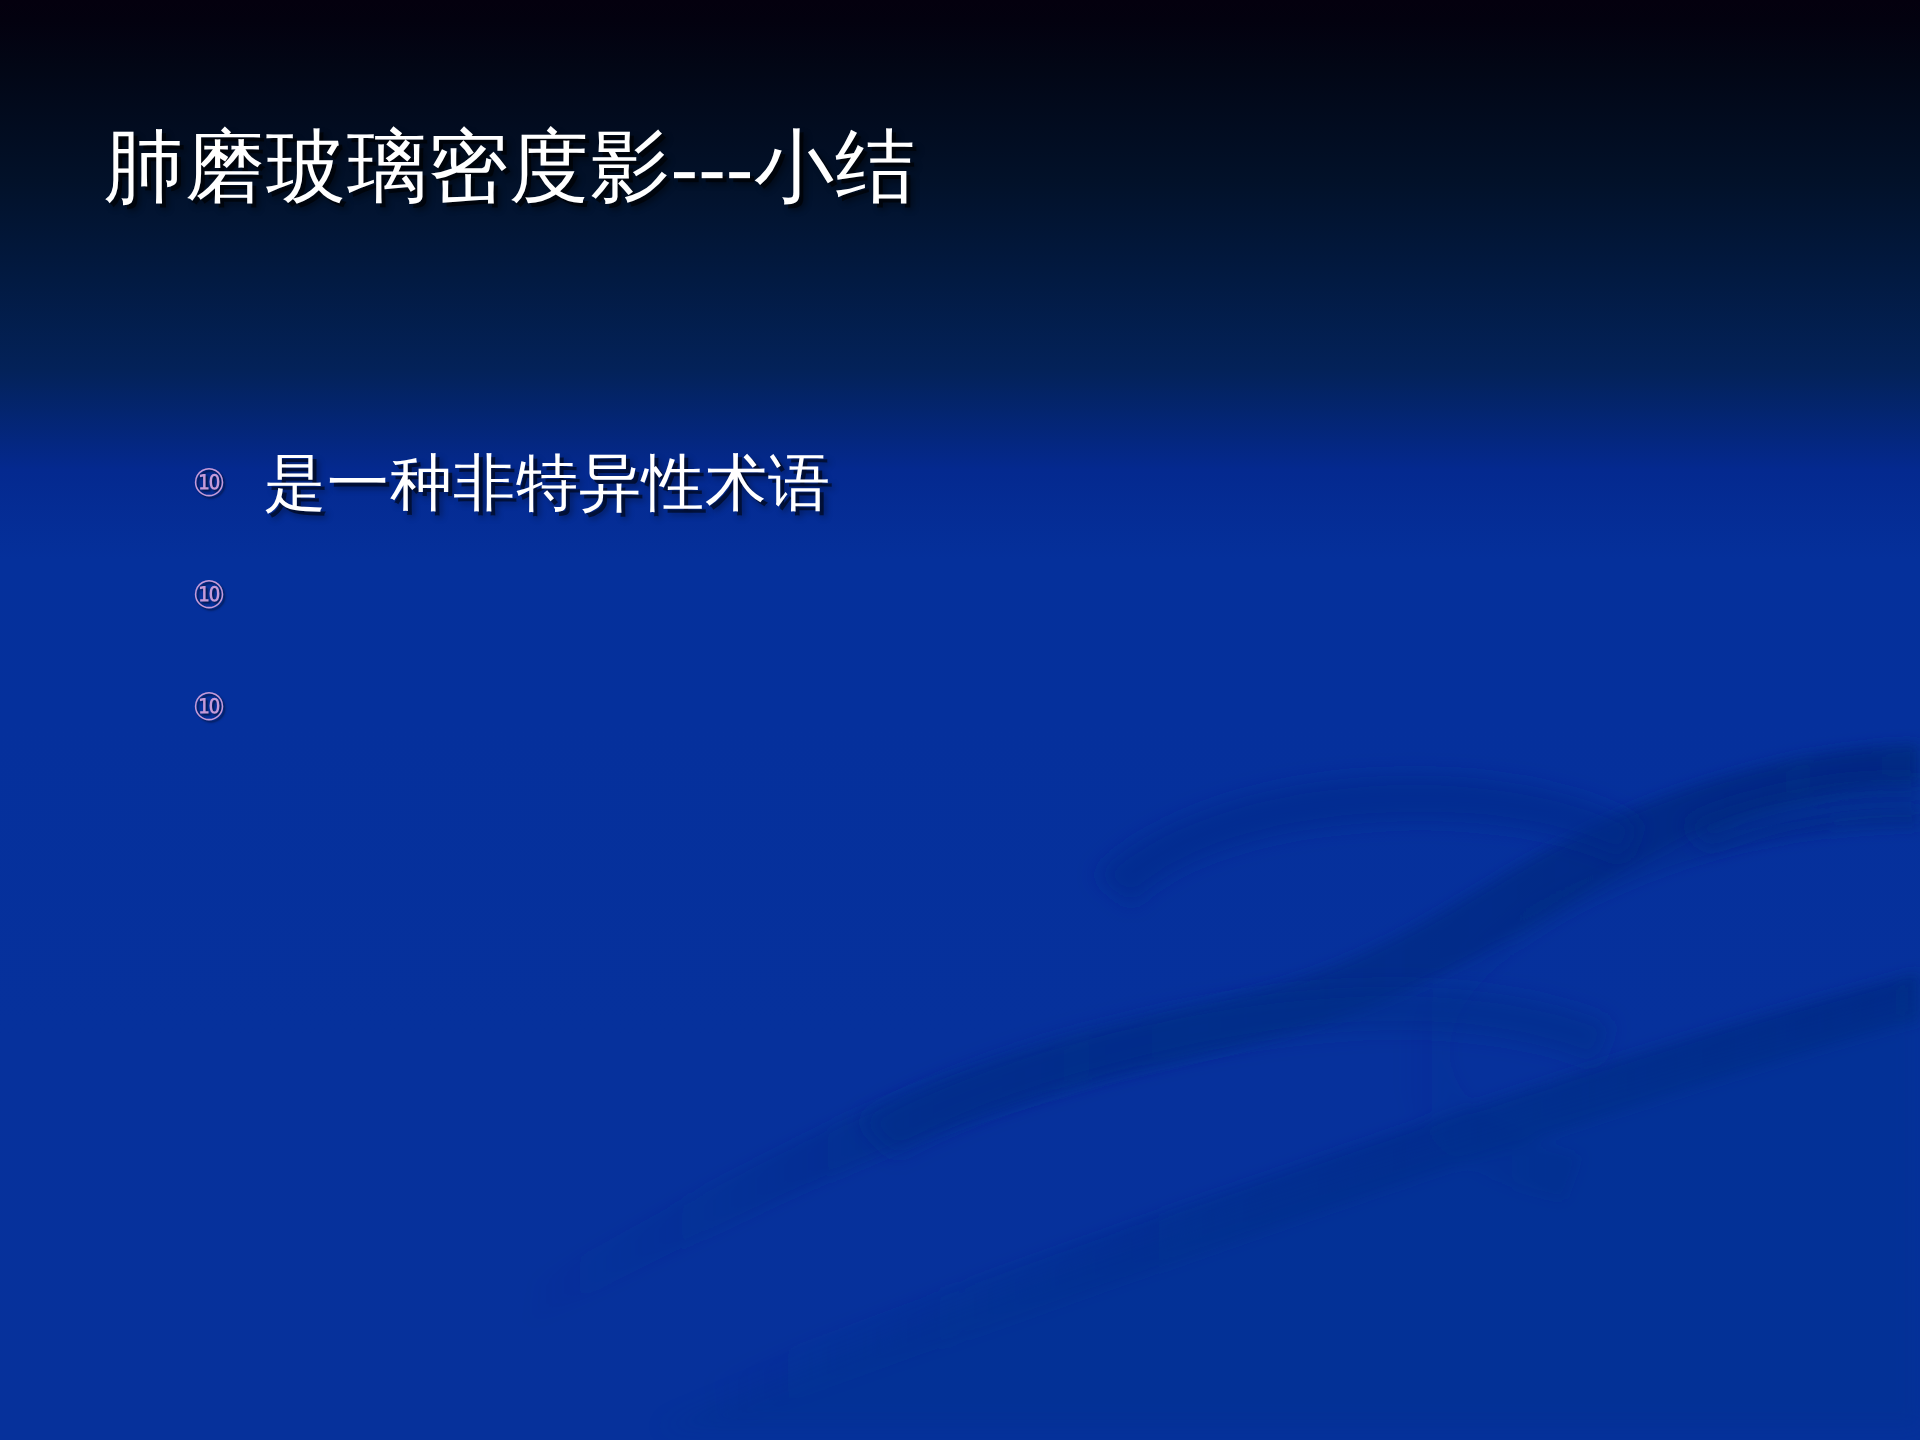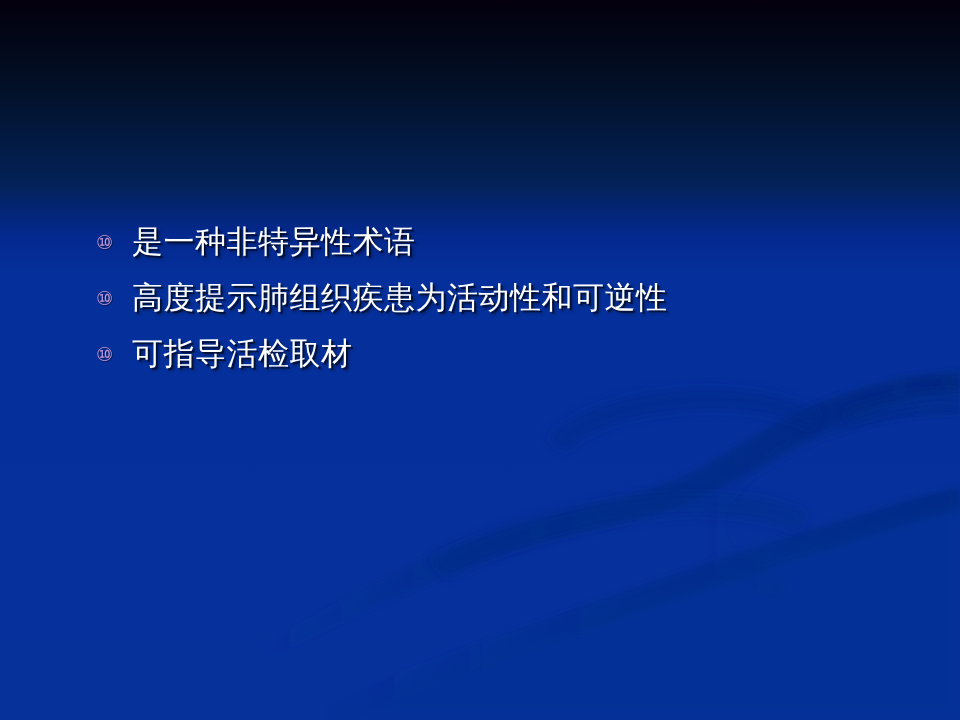--- a/index.html
+++ b/index.html
@@ -198,40 +198,41 @@
       </g>
 
       <g filter="url(#softBlur2)" opacity="0.35">
         <path d="M 960,498 C 830,534 670,584 520,638
                  C 450,664 386,690 330,714
                  L 960,714 Z" fill="#05308f"></path>
       </g>
     </svg>
   </div>
 
+  <div id="title-block">
+    <h1 id="slide-title">肺磨玻璃密度影---小结</h1>
+  </div>
 
   <div id="body-block">
 
 
     <div class="bullet-row level-2">
       <span class="bullet-marker">
         <span class="marker-glyph">⑩</span>
       </span>
       <span class="bullet-text">是一种非特异性术语</span>
     </div>
 
     <div class="bullet-row level-2">
       <span class="bullet-marker">
         <span class="marker-glyph">⑩</span>
       </span>
-      <span class="bullet-text">高度提示肺组织疾患为活动性和可逆性</span>
     </div>
 
     <div class="bullet-row level-2">
       <span class="bullet-marker">
         <span class="marker-glyph">⑩</span>
       </span>
-      <span class="bullet-text">可指导活检取材</span>
     </div>
 
   </div>
 
 </div>
 
 </body></html>

